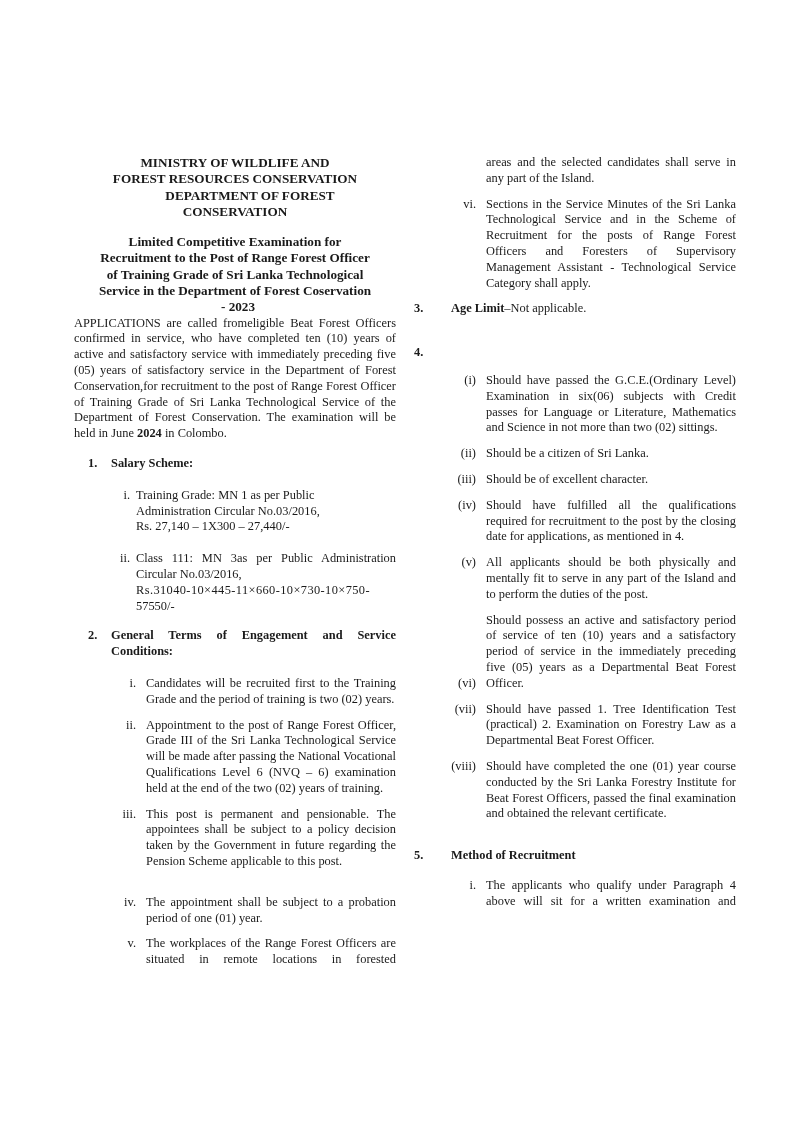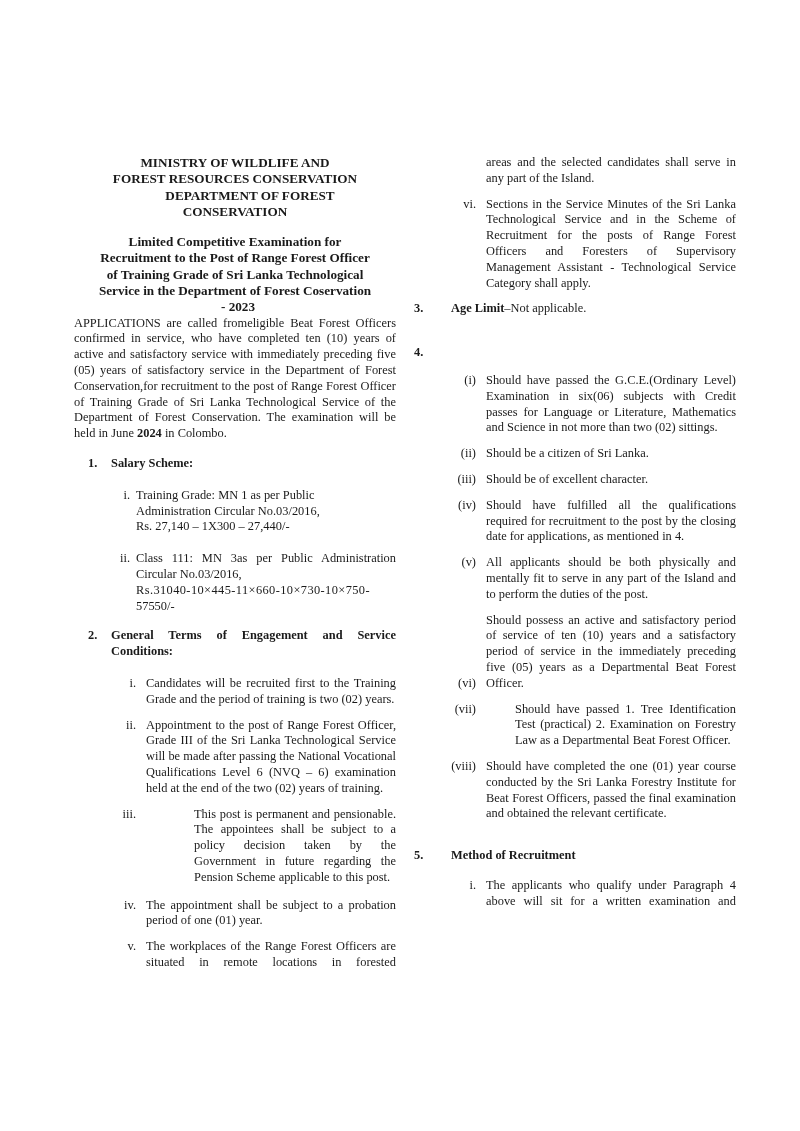--- a/index.html
+++ b/index.html
@@ -74,21 +74,21 @@
   </div>
 
   <div class="sub" style="margin-bottom:10px;">
     <span class="num" style="width:62px">i.</span>
     <span class="txt">Candidates will be recruited first to the Training Grade and the period of training is two (02) years.</span>
   </div>
   <div class="sub" style="margin-bottom:10px;">
     <span class="num" style="width:62px">ii.</span>
     <span class="txt">Appointment to the post of Range Forest Officer, Grade III of the Sri Lanka Technological Service will be made after passing the National Vocational Qualifications Level 6 (NVQ – 6) examination held at the end of the two (02) years of training.</span>
   </div>
-  <div class="sub" style="margin-bottom:12px;gap:48px;">
+  <div class="sub" style="margin-bottom:25px;">
     <span class="num" style="width:62px">iii.</span>
     <span class="txt">This post is permanent and pensionable. The appointees shall be subject to a policy decision taken by the Government in future regarding the Pension Scheme applicable to this post.</span>
   </div>
   <div class="sub" style="margin-bottom:10px;">
     <span class="num" style="width:62px">iv.</span>
     <span class="txt">The appointment shall be subject to a probation period of one (01) year.</span>
   </div>
   <div class="sub">
     <span class="num" style="width:62px">v.</span>
     <span class="txt" style="text-align-last:justify;">The workplaces of the Range Forest Officers are situated in remote locations in forested</span>
@@ -132,21 +132,21 @@
     <span class="txt">Should have fulfilled all the qualifications required for recruitment to the post by the closing date for applications, as mentioned in 4.</span>
   </div>
   <div class="sub" style="margin-bottom:10px;">
     <span class="num" style="width:62px">(v)</span>
     <span class="txt">All applicants should be both physically and mentally fit to serve in any part of the Island and to perform the duties of the post.</span>
   </div>
   <div class="sub" style="margin-bottom:10px;align-items:flex-end;">
     <span class="num" style="width:62px">(vi)</span>
     <span class="txt">Should possess an active and satisfactory period of service of ten (10) years and a satisfactory period of service in the immediately preceding five (05) years as a Departmental Beat Forest Officer.</span>
   </div>
-  <div class="sub" style="margin-bottom:10px;gap:29px;">
+  <div class="sub" style="margin-bottom:10px;">
     <span class="num" style="width:62px">(vii)</span>
     <span class="txt">Should have passed 1. Tree Identification Test (practical) 2. Examination on Forestry Law as a Departmental Beat Forest Officer.</span>
   </div>
   <div class="sub" style="margin-bottom:26px;">
     <span class="num" style="width:62px">(viii)</span>
     <span class="txt">Should have completed the one (01) year course conducted by the Sri Lanka Forestry Institute for Beat Forest Officers, passed the final examination and obtained the relevant certificate.</span>
   </div>
 
   <div class="section" style="margin-bottom:14px;">
     <span class="sec-num">5.</span>

